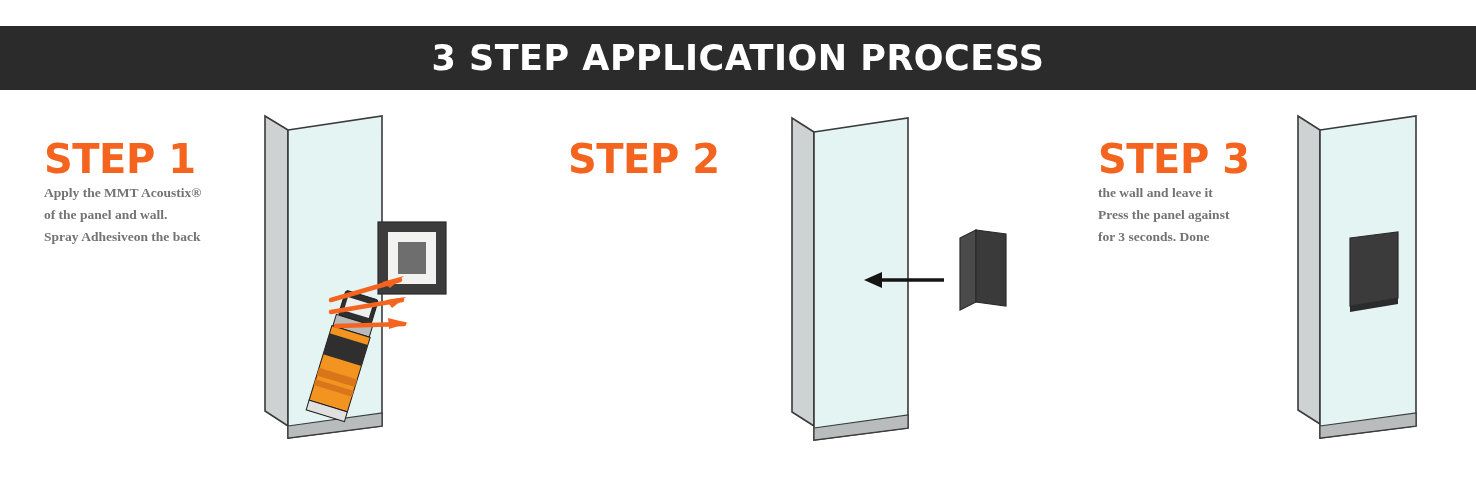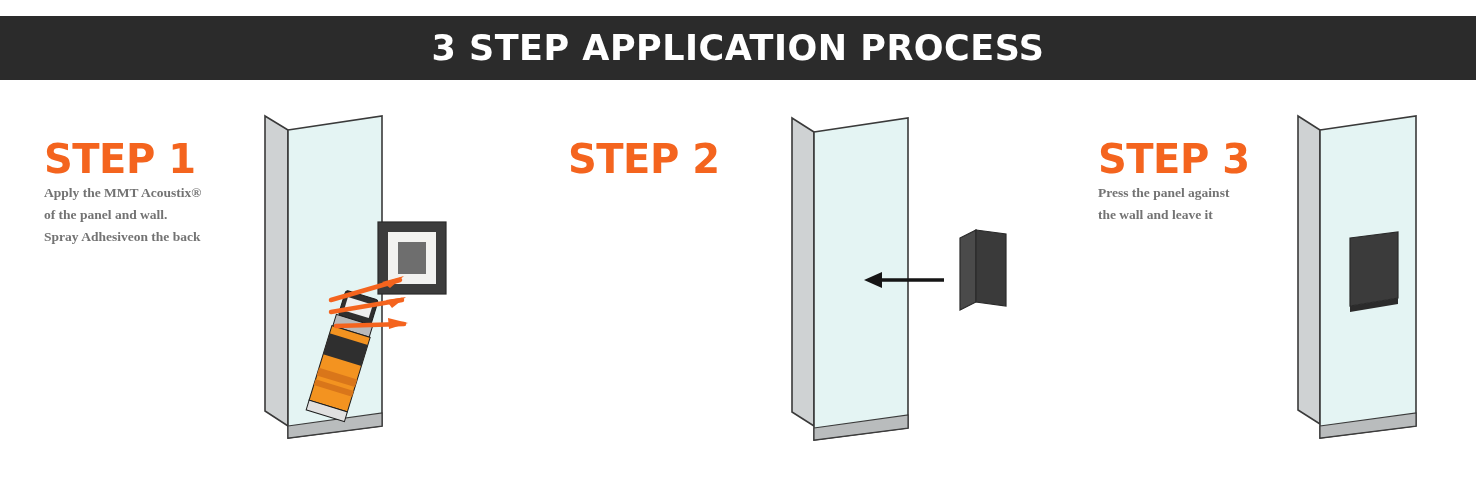--- a/index.html
+++ b/index.html
@@ -12,21 +12,21 @@
     height: 484px;
     font-family: "Liberation Sans", sans-serif;
     overflow: hidden;
     position: relative;
   }
 
   
   .banner {
     position: absolute;
     left: 0;
-    top: 16px;
+    top: 26px;
     width: 1476px;
     height: 64px;
     background: #2b2b2b;
     display: flex;
     align-items: center;
     justify-content: center;
   }
   .banner-title {
     color: #ffffff;
     font-family: "DejaVu Sans", sans-serif;
@@ -167,22 +167,23 @@
         <polygon points="436,152 452,144 452,216 436,224" fill="#4a4a4a" stroke="#2a2a2a" stroke-width="1.2"></polygon>
         <polygon points="452,144 482,148 482,220 452,216" fill="#3a3a3a" stroke="#2a2a2a" stroke-width="1.2"></polygon>
       </g>
     </svg>
   </div>
 
   <div class="step step-3">
     <div class="step-text">
       <div class="step-title">STEP 3</div>
       <div class="step-desc">
+        <span>the wall and leave it</span>
         <span>Press the panel against</span>
-        <span>the wall and leave it</span>
+        <span>for 3 seconds. Done</span>
       </div>
     </div>
 
     <svg class="art" viewBox="0 0 492 398">
 
       <polygon points="244,30 266,44 266,338 244,324" fill="#cfd2d3" stroke="#3a3a3a" stroke-width="1.6"></polygon>
       <polygon points="266,44 362,30 362,340 266,352" fill="#e4f4f3" stroke="#3a3a3a" stroke-width="1.6"></polygon>
       <polygon points="266,340 362,327 362,340 266,352" fill="#b9bcbd" stroke="#3a3a3a" stroke-width="1.2"></polygon>
 
       <g>

